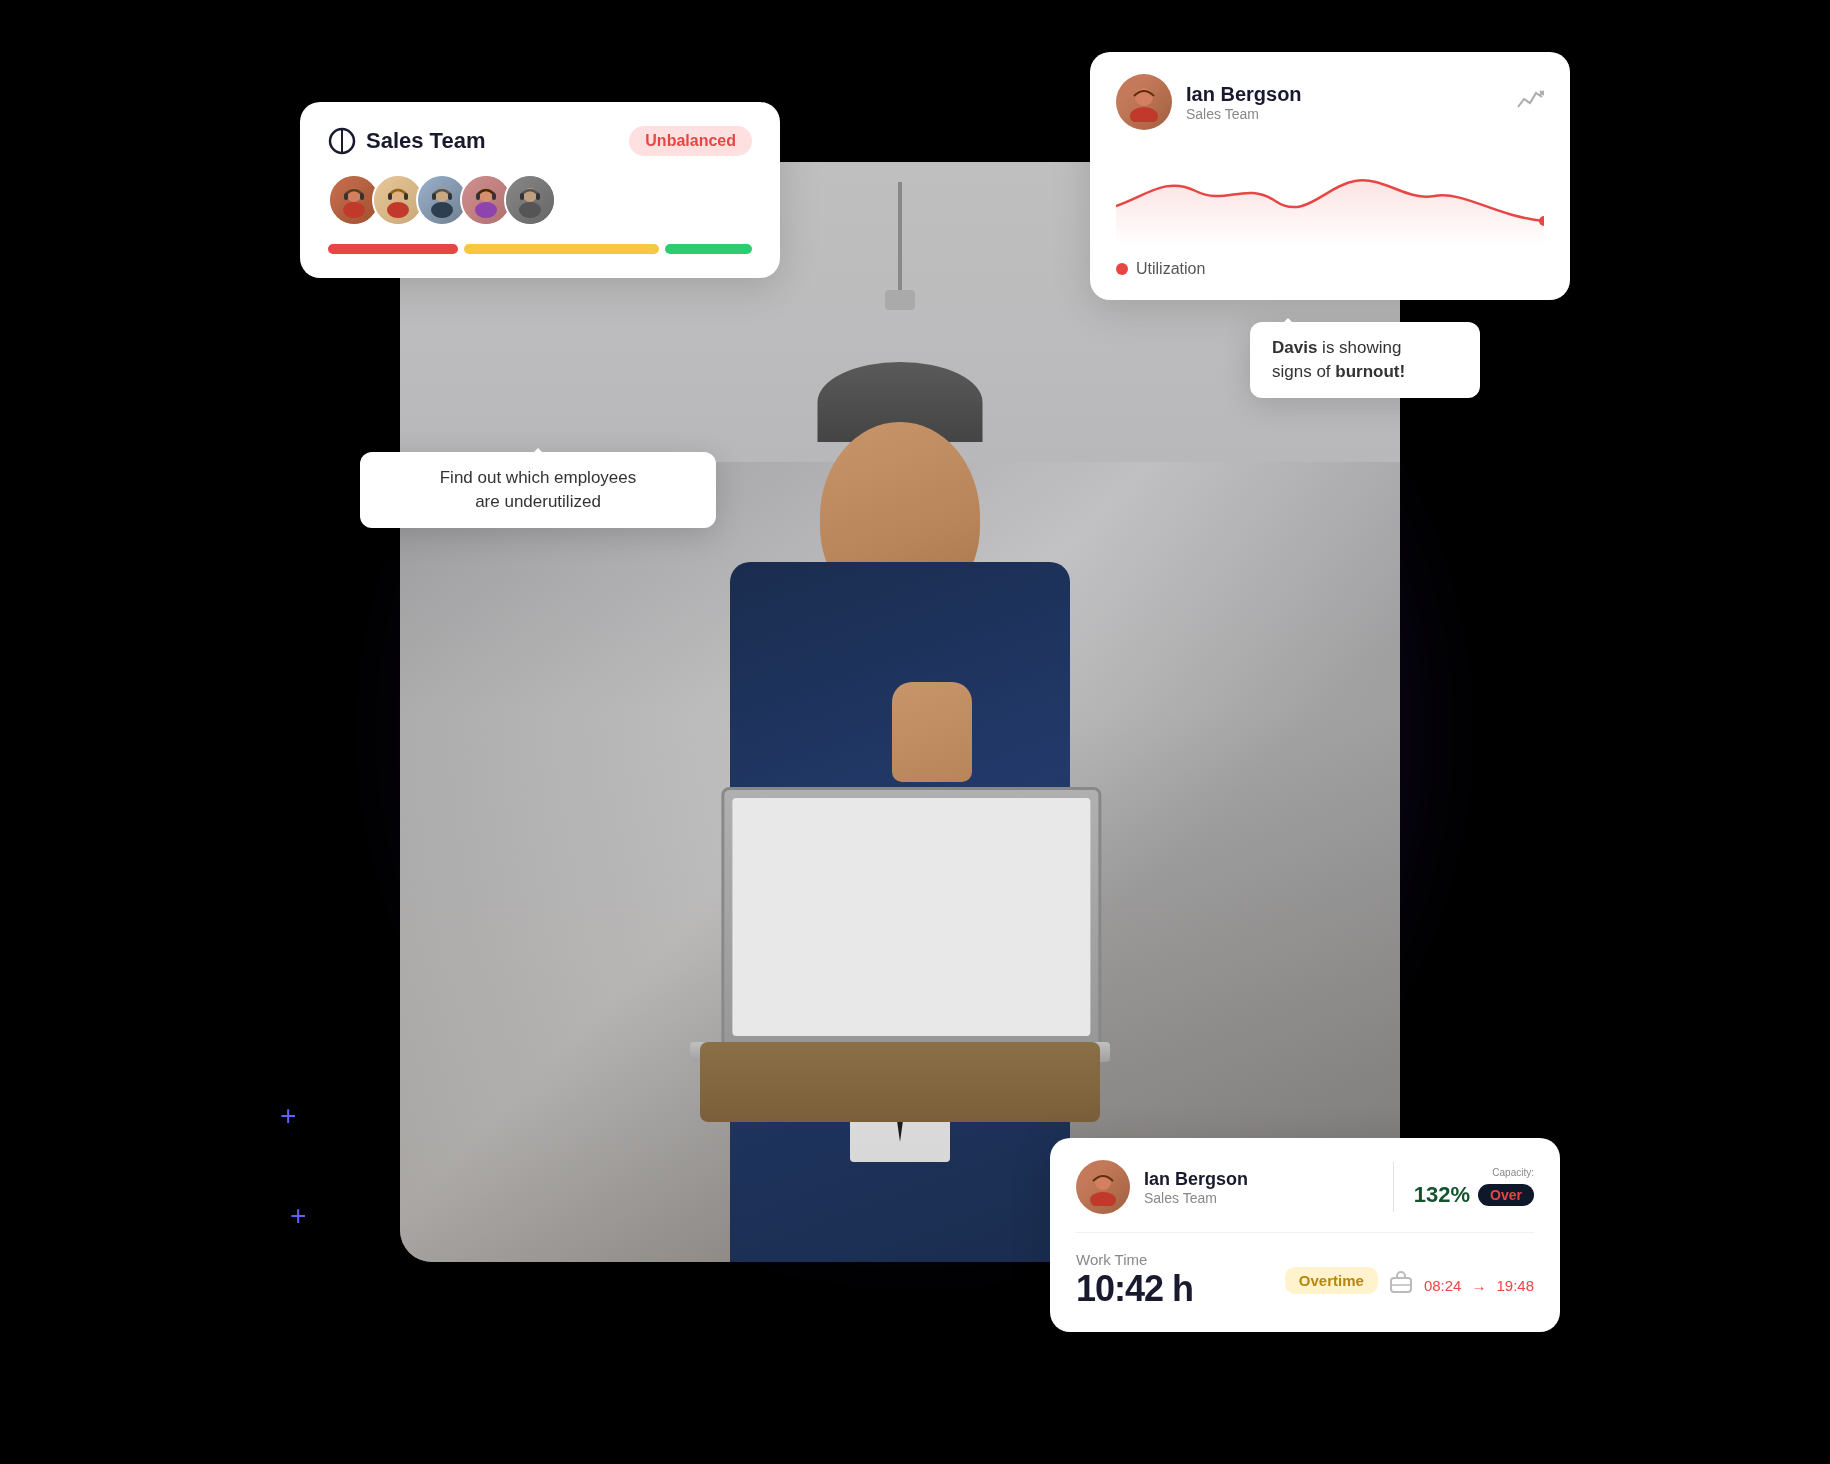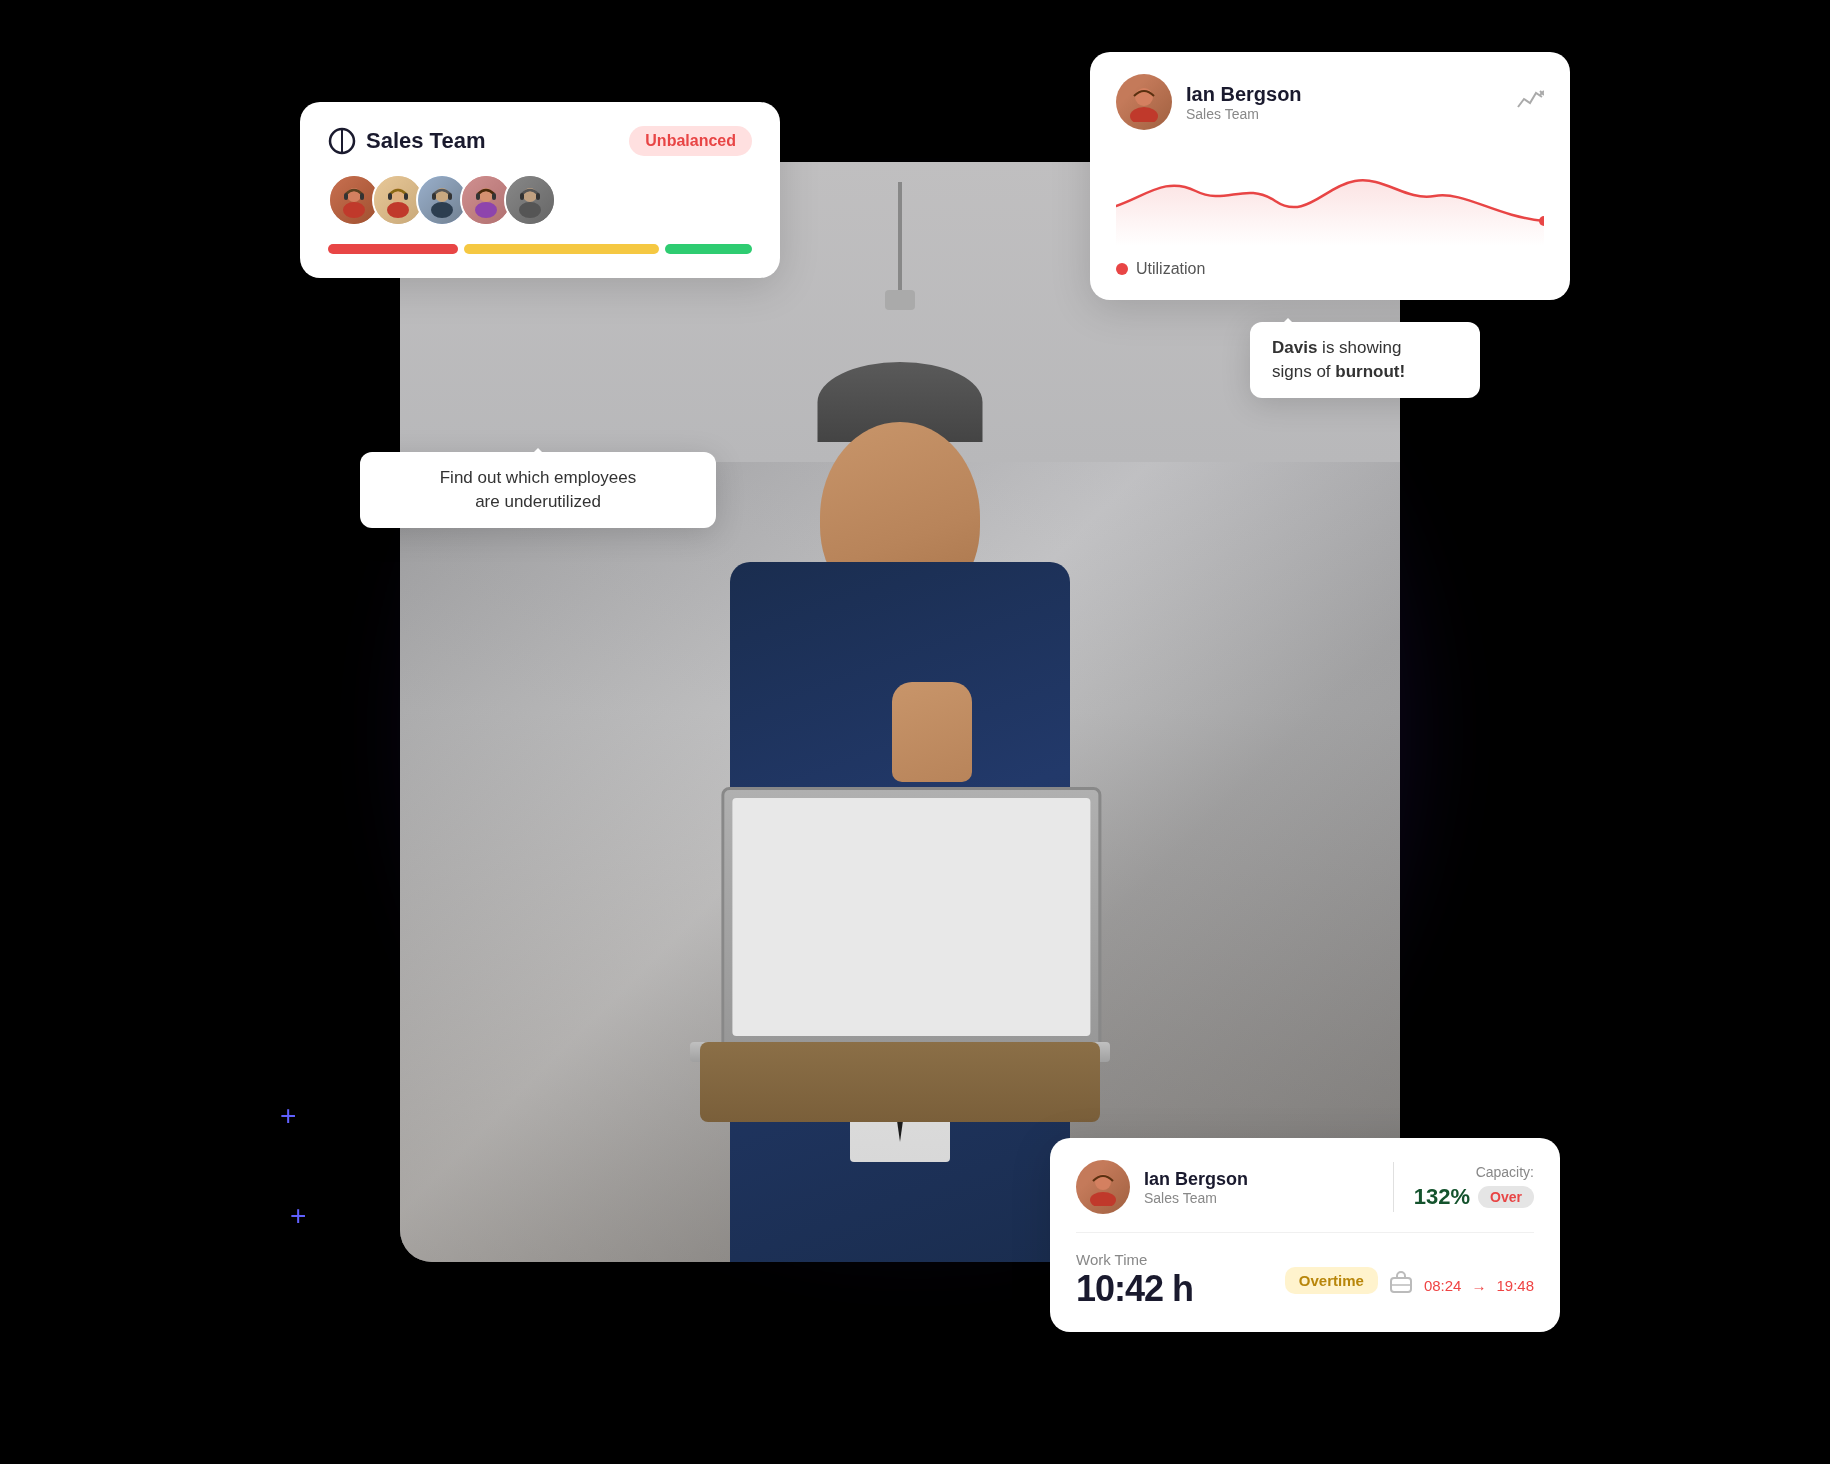--- a/index.html
+++ b/index.html
@@ -471,40 +471,40 @@
       height: 50px;
       background: #e0e0e0;
       margin: 0 20px;
     }
 
     .capacity-section {
       text-align: right;
     }
 
     .capacity-label {
-      font-size: 14px;
+      font-size: 10px;
       color: #888;
       margin-bottom: 4px;
     }
 
     .capacity-value-row {
       display: flex;
       align-items: center;
       gap: 8px;
       justify-content: flex-end;
     }
 
     .capacity-pct {
       font-size: 22px;
       font-weight: 700;
       color: #14532d;
     }
 
     .badge-over {
-      background: #e5e5e5;
+      background: #0f172a;
       color: #e84545;
       font-size: 14px;
       font-weight: 600;
       padding: 3px 12px;
       border-radius: 12px;
     }
 
     .worktime-bottom {
       display: flex;
       align-items: center;

